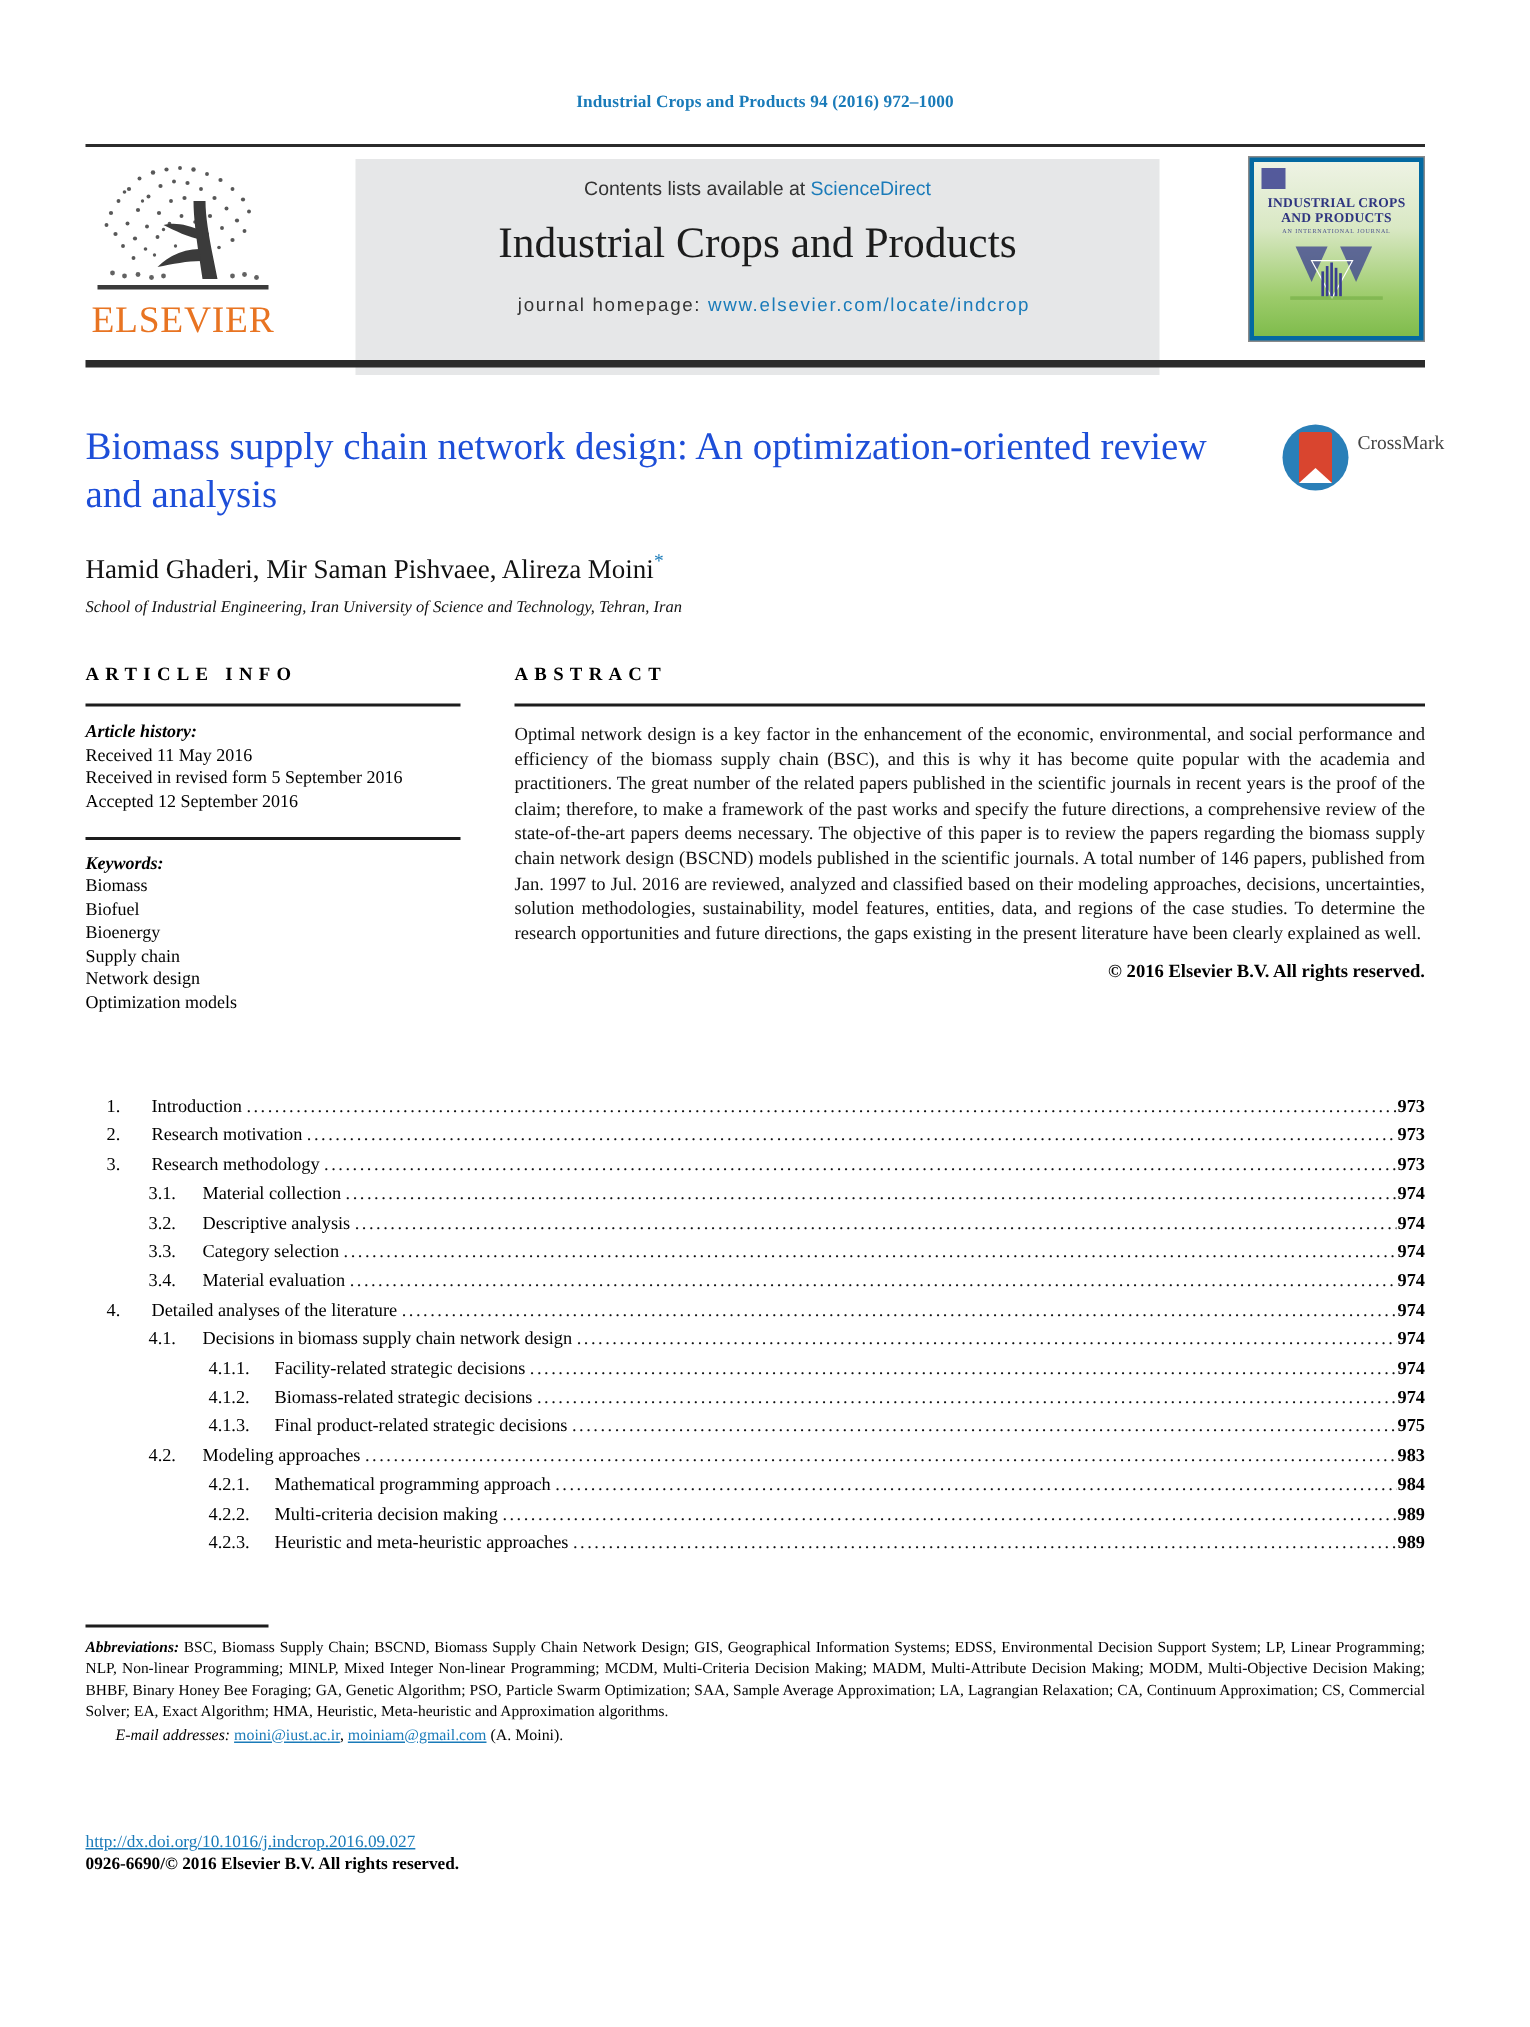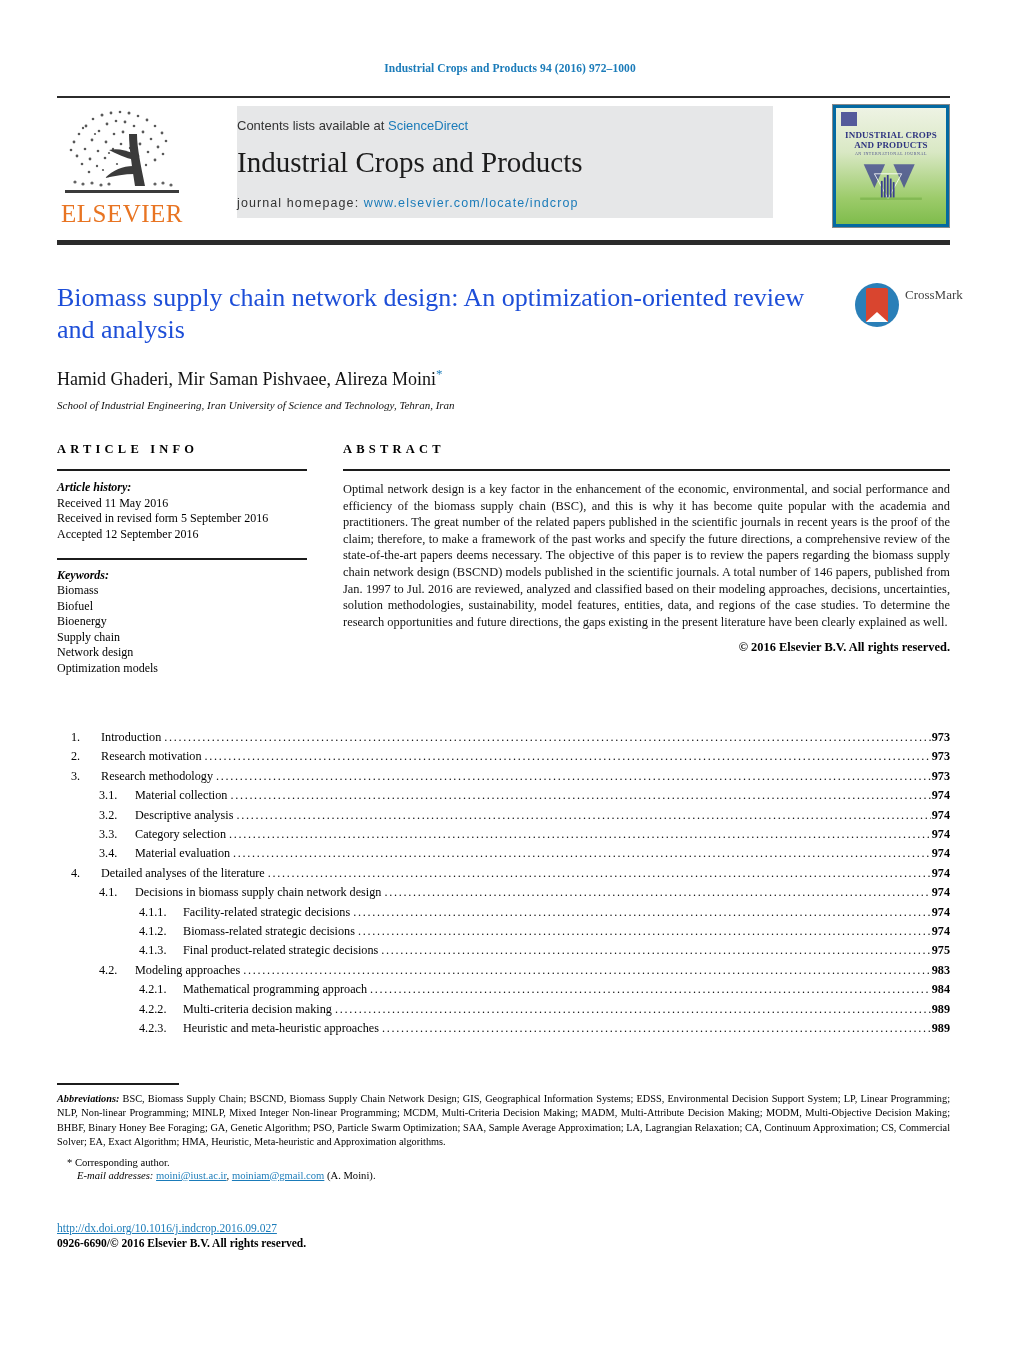--- a/index.html
+++ b/index.html
@@ -60,22 +60,23 @@
     width: 126px;
     text-align: center;
     font-family: "Liberation Serif", serif;
     font-size: 25px;
     letter-spacing: .5px;
     color: #e87422;
   }
   .center-band {
     position: absolute;
     left: 180px; top: 10px;
-    width: 536px; height: 112px;
+    width: 536px; height: 144px;
     background: #e6e7e8;
+    text-align: center;
   }
   .contents-line {
     position: absolute;
     left: 0; top: 12px;
     width: 536px;
     font-family: "Liberation Sans", sans-serif;
     font-size: 13px;
     color: #333;
   }
   .contents-line .sd {
@@ -90,20 +91,21 @@
     color: #1c1c1c;
   }
   .homepage-line {
     position: absolute;
     left: 0; top: 90px;
     width: 536px;
     font-family: "Liberation Sans", sans-serif;
     font-size: 12.5px;
     letter-spacing: 1.1px;
     color: #333;
+    padding-left: 11px;
   }
   .homepage-line .url { color: #1a7bb9; }
 
   .cover-thumb {
     position: absolute;
     left: 775px; top: 8px;
     width: 118px; height: 124px;
     border: 1px solid #8a8a8a;
     background: #0369a1;
     box-sizing: border-box;
@@ -608,24 +610,20 @@
         </div>
       </div>
   </div>
 
   <div class="foot-block">
     <div class="foot-rule"></div>
     <div class="abbrev">
       <span class="lbl">Abbreviations:</span>
       <span>BSC, Biomass Supply Chain; BSCND, Biomass Supply Chain Network Design; GIS, Geographical Information Systems; EDSS, Environmental Decision Support System; LP, Linear Programming; NLP, Non-linear Programming; MINLP, Mixed Integer Non-linear Programming; MCDM, Multi-Criteria Decision Making; MADM, Multi-Attribute Decision Making; MODM, Multi-Objective Decision Making; BHBF, Binary Honey Bee Foraging; GA, Genetic Algorithm; PSO, Particle Swarm Optimization; SAA, Sample Average Approximation; LA, Lagrangian Relaxation; CA, Continuum Approximation; CS, Commercial Solver; EA, Exact Algorithm; HMA, Heuristic, Meta-heuristic and Approximation algorithms.</span>
     </div>
-    <div class="corresp">
-      <span>*</span>
-      <span>Corresponding author.</span>
-    </div>
     <div class="emails">
       <span class="lbl">E-mail addresses:</span>
       <span class="lnk">moini@iust.ac.ir</span><span>, </span><span class="lnk">moiniam@gmail.com</span><span> (A. Moini).</span>
     </div>
   </div>
 
   <div class="doi-block">
     <div class="doi">http://dx.doi.org/10.1016/j.indcrop.2016.09.027</div>
     <div class="issn">0926-6690/© 2016 Elsevier B.V. All rights reserved.</div>
   </div>

